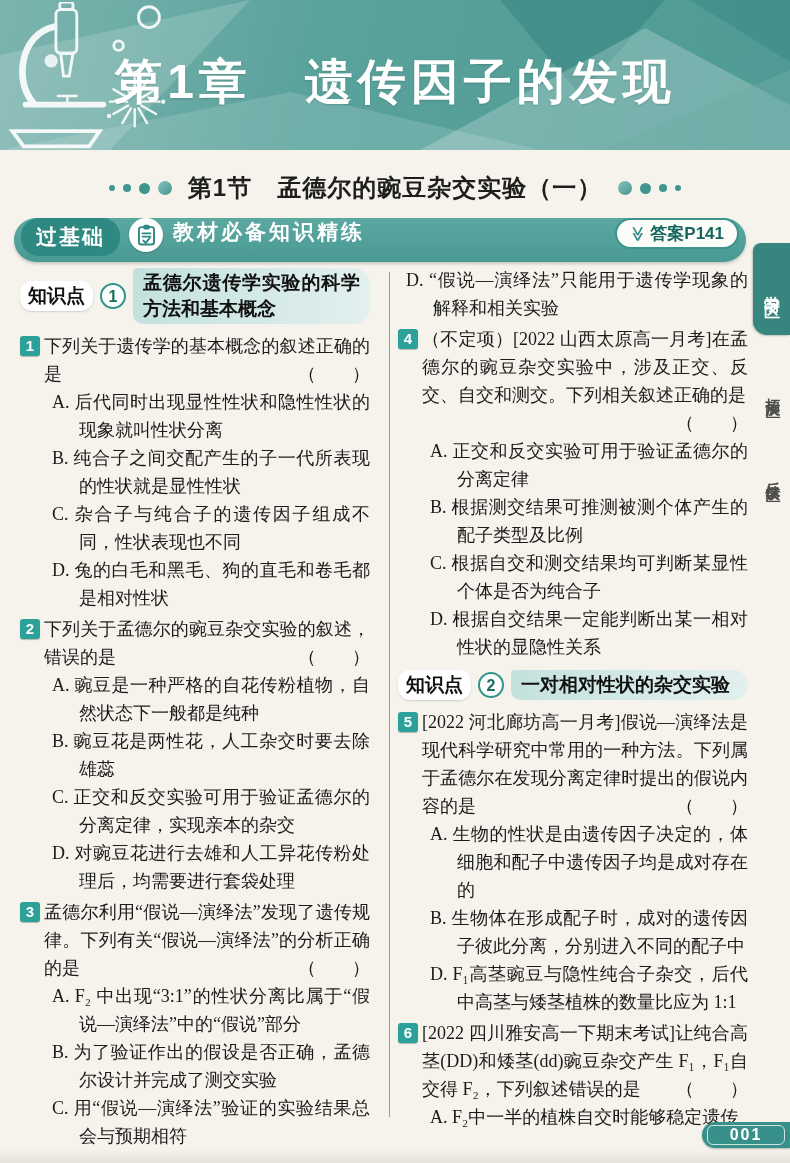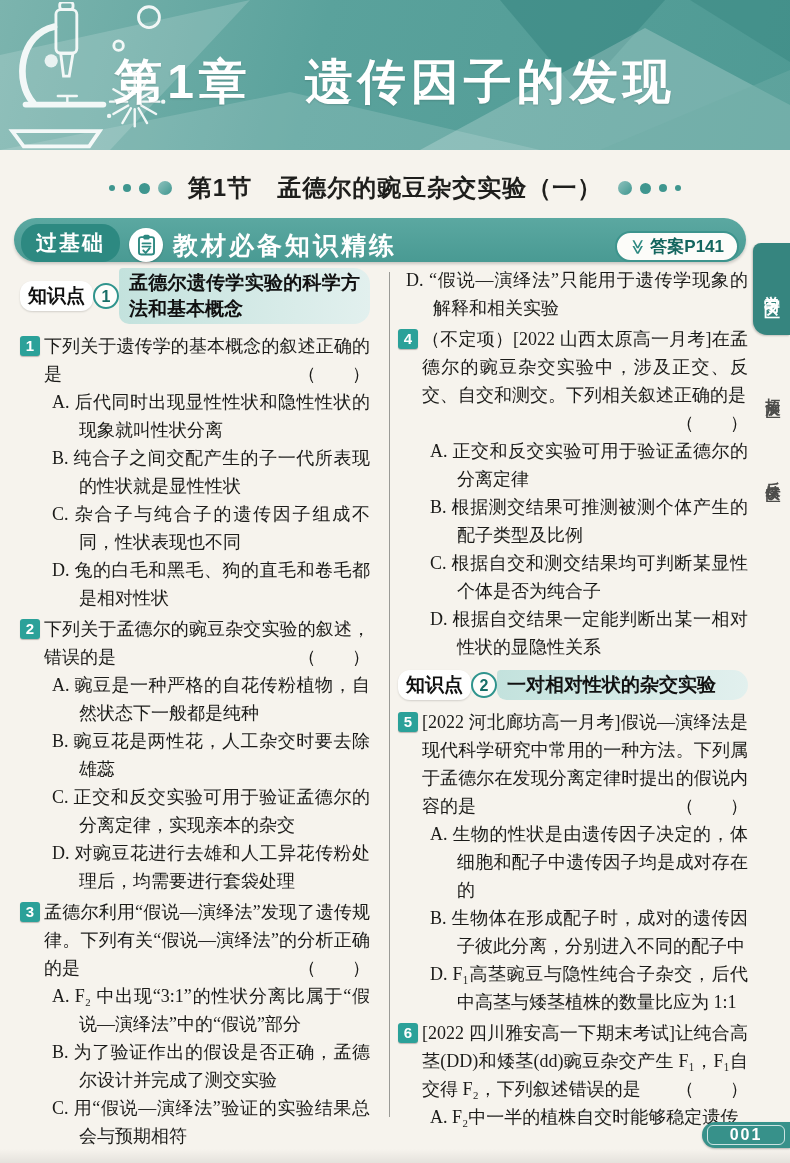--- a/index.html
+++ b/index.html
@@ -22,26 +22,26 @@
     align-items:center;justify-content:center;gap:16px;}
   .section-title{font-size:24px;font-weight:bold;color:#1e1e1c;letter-spacing:1px;}
   .dots{display:flex;align-items:center;gap:8px;}
   .dot{border-radius:50%;background:#3f968f;}
   .d1{width:6px;height:6px;}.d2{width:8px;height:8px;}.d3{width:11px;height:11px;}
   .d4{width:14px;height:14px;background:linear-gradient(135deg,#8fc2bd,#3f968f);}
 
   
   .bar{position:absolute;left:14px;top:218px;width:732px;height:44px;
     background:linear-gradient(180deg,#5ba8a1,#499a93);border-radius:24px;
-    display:flex;align-items:flex-end;box-shadow:0 2px 3px rgba(0,0,0,.18);}
+    display:flex;align-items:flex-start;box-shadow:0 2px 3px rgba(0,0,0,.18);}
   .bar-badge{margin-left:7px;background:#2d8981;border-radius:18px;padding:5px 15px;
     color:#fff;font-size:21px;font-weight:bold;letter-spacing:2px;}
   .bar-icon{width:34px;height:34px;background:#fff;border-radius:50%;margin:0 10px 0 9px;
     display:flex;align-items:center;justify-content:center;box-shadow:0 1px 2px rgba(0,0,0,.2);}
-  .bar-title{color:#fff;font-size:25px;font-weight:bold;letter-spacing:3px;}
+  .bar-title{color:#fff;font-size:21px;font-weight:bold;letter-spacing:3px;}
   .bar-answer{margin-left:auto;margin-right:7px;background:#fcfcf9;border:2px solid #3d948d;
     border-radius:17px;padding:2px 13px;color:#14665f;font-size:17px;font-weight:bold;
     display:flex;align-items:center;gap:5px;}
   .chev{display:inline-block;transform:rotate(90deg);color:#2d8981;font-size:15px;font-weight:bold;}
 
   
   .side-tab{position:absolute;right:0;top:243px;width:37px;height:92px;background:#36857f;
     color:#fff;border-radius:8px 0 0 14px;display:flex;align-items:center;justify-content:center;
     writing-mode:vertical-rl;font-size:16px;font-weight:bold;letter-spacing:4px;
     box-shadow:-1px 1px 2px rgba(0,0,0,.2);}
@@ -50,21 +50,21 @@
   .side-label.l2{top:386px;} .side-label.l3{top:470px;}
 
   
   .col{position:absolute;top:266px;font-family:"Liberation Serif","DejaVu Serif",serif;
     color:#1b1b19;font-size:18px;line-height:28px;text-align:justify;}
   .col-left{left:20px;width:350px;}
   .col-right{left:398px;width:350px;}
   .divider{position:absolute;left:389px;top:272px;width:1px;height:845px;background:#9a9a96;}
 
   
-  .kp{display:flex;align-items:stretch;gap:0;margin:2px 0 8px;
+  .kp{display:flex;align-items:stretch;gap:7px;margin:2px 0 8px;
     font-family:"Liberation Sans","DejaVu Sans",sans-serif;}
   .kp-label{font-weight:bold;font-size:19px;color:#111;background:#fff;border-radius:12px;
     padding:1px 8px;align-self:center;box-shadow:0 1px 2px rgba(0,0,0,.15);white-space:nowrap;}
   .kp-num{width:26px;height:26px;min-width:26px;border:2px solid #2f948d;border-radius:50%;
     color:#176d66;font-weight:bold;font-size:16px;text-align:center;line-height:24px;
     background:#fdfdfb;align-self:center;box-sizing:border-box;}
   .kp-title{background:linear-gradient(90deg,#c3e2dd,#e2f0ee);border-radius:4px 16px 16px 10px;
     padding:2px 10px;font-weight:bold;font-size:19px;line-height:26px;color:#111;flex:1;}
 
   

